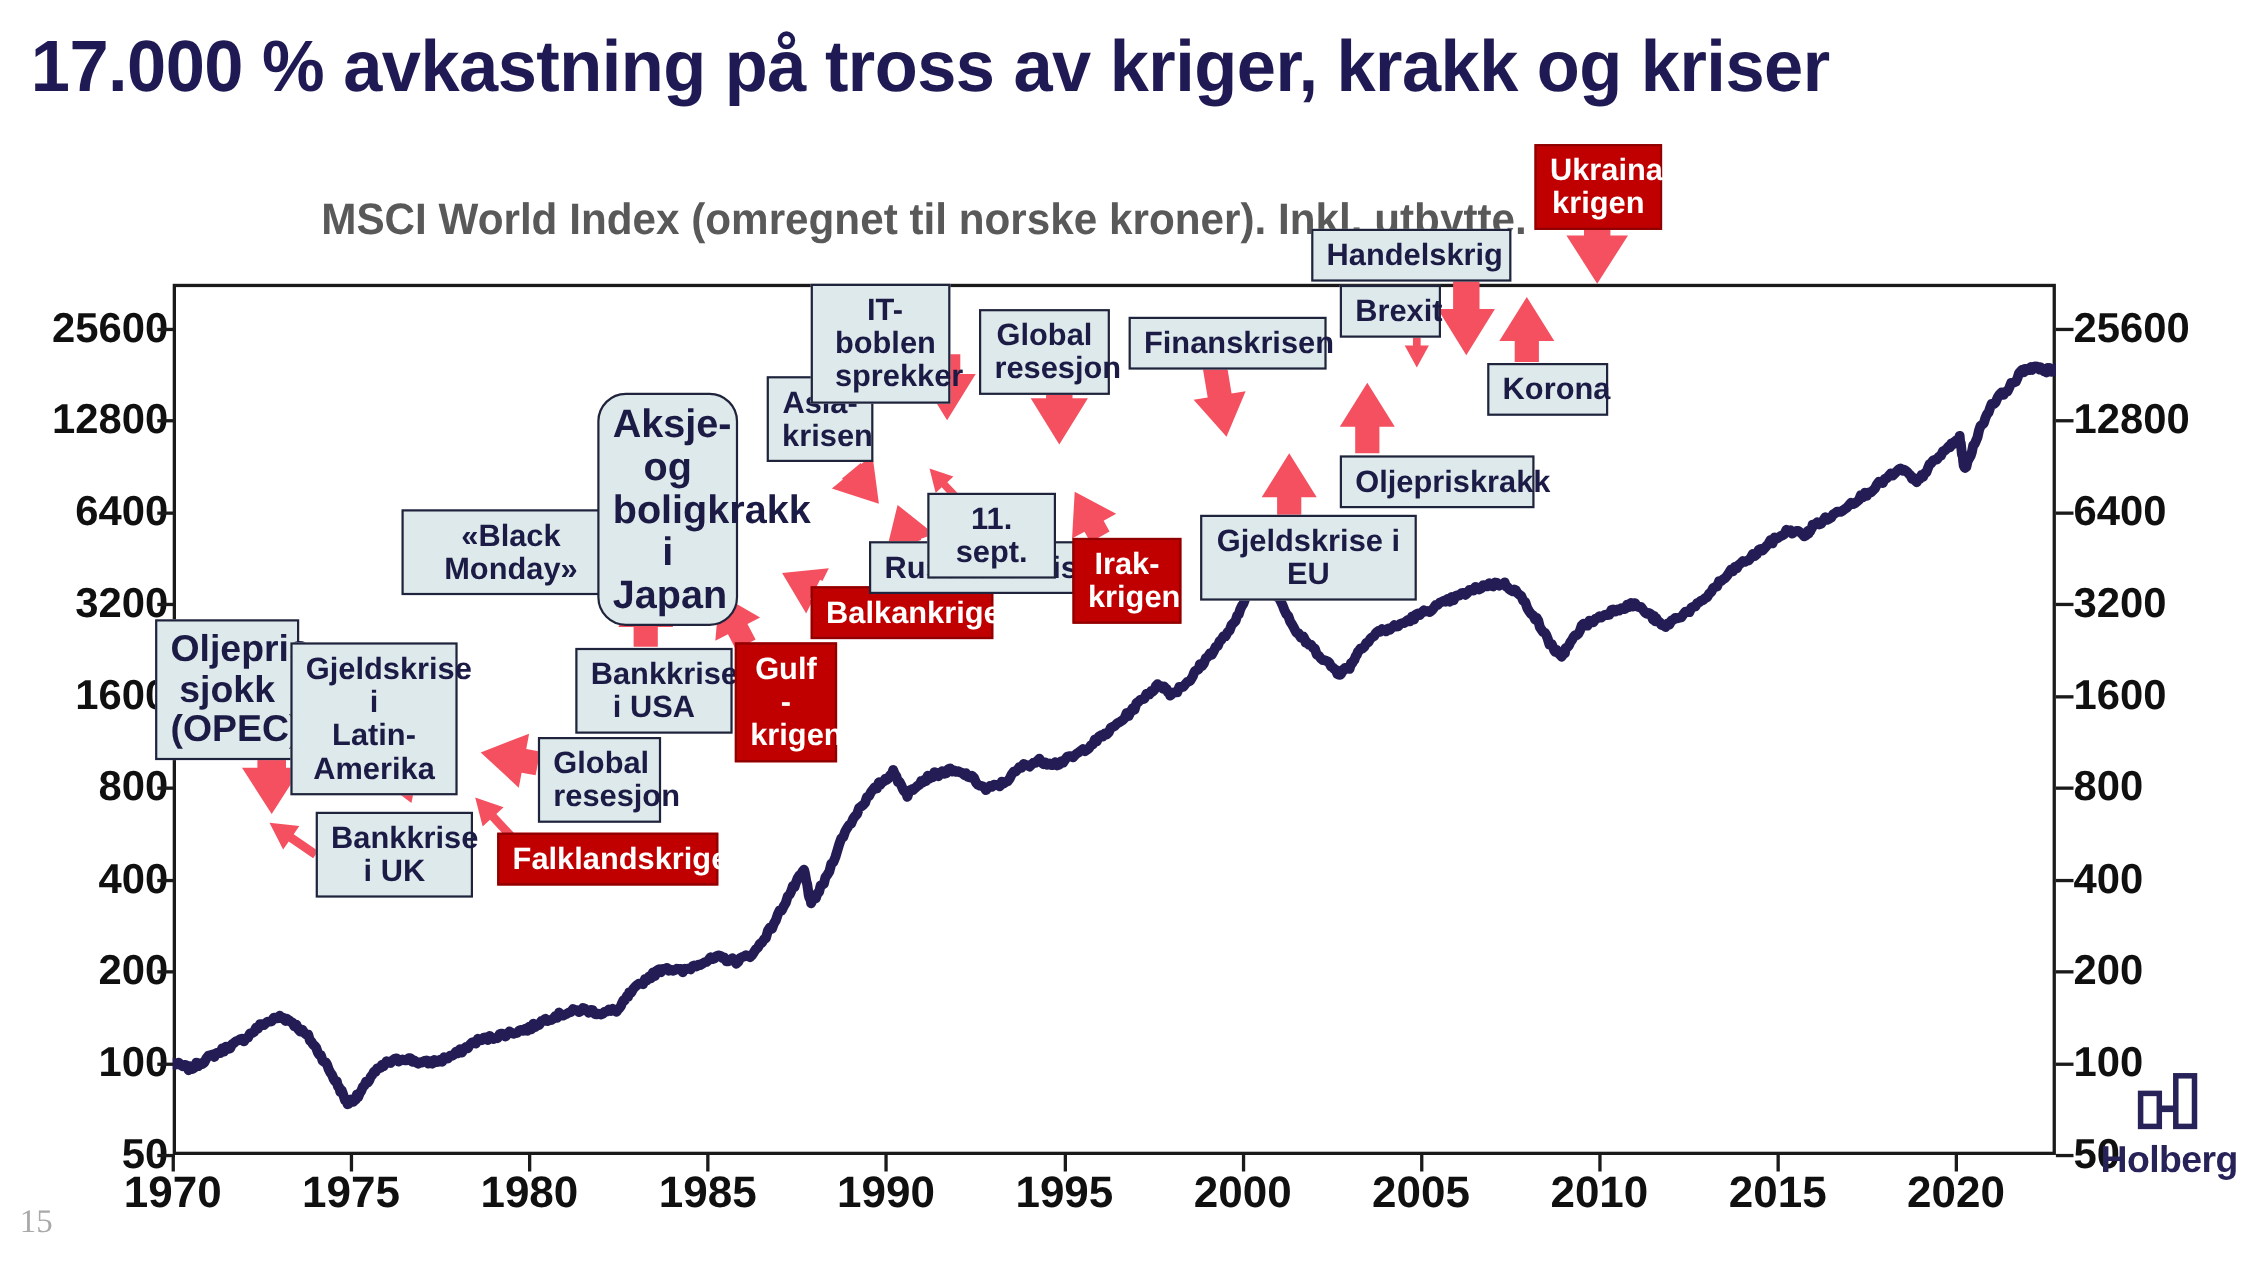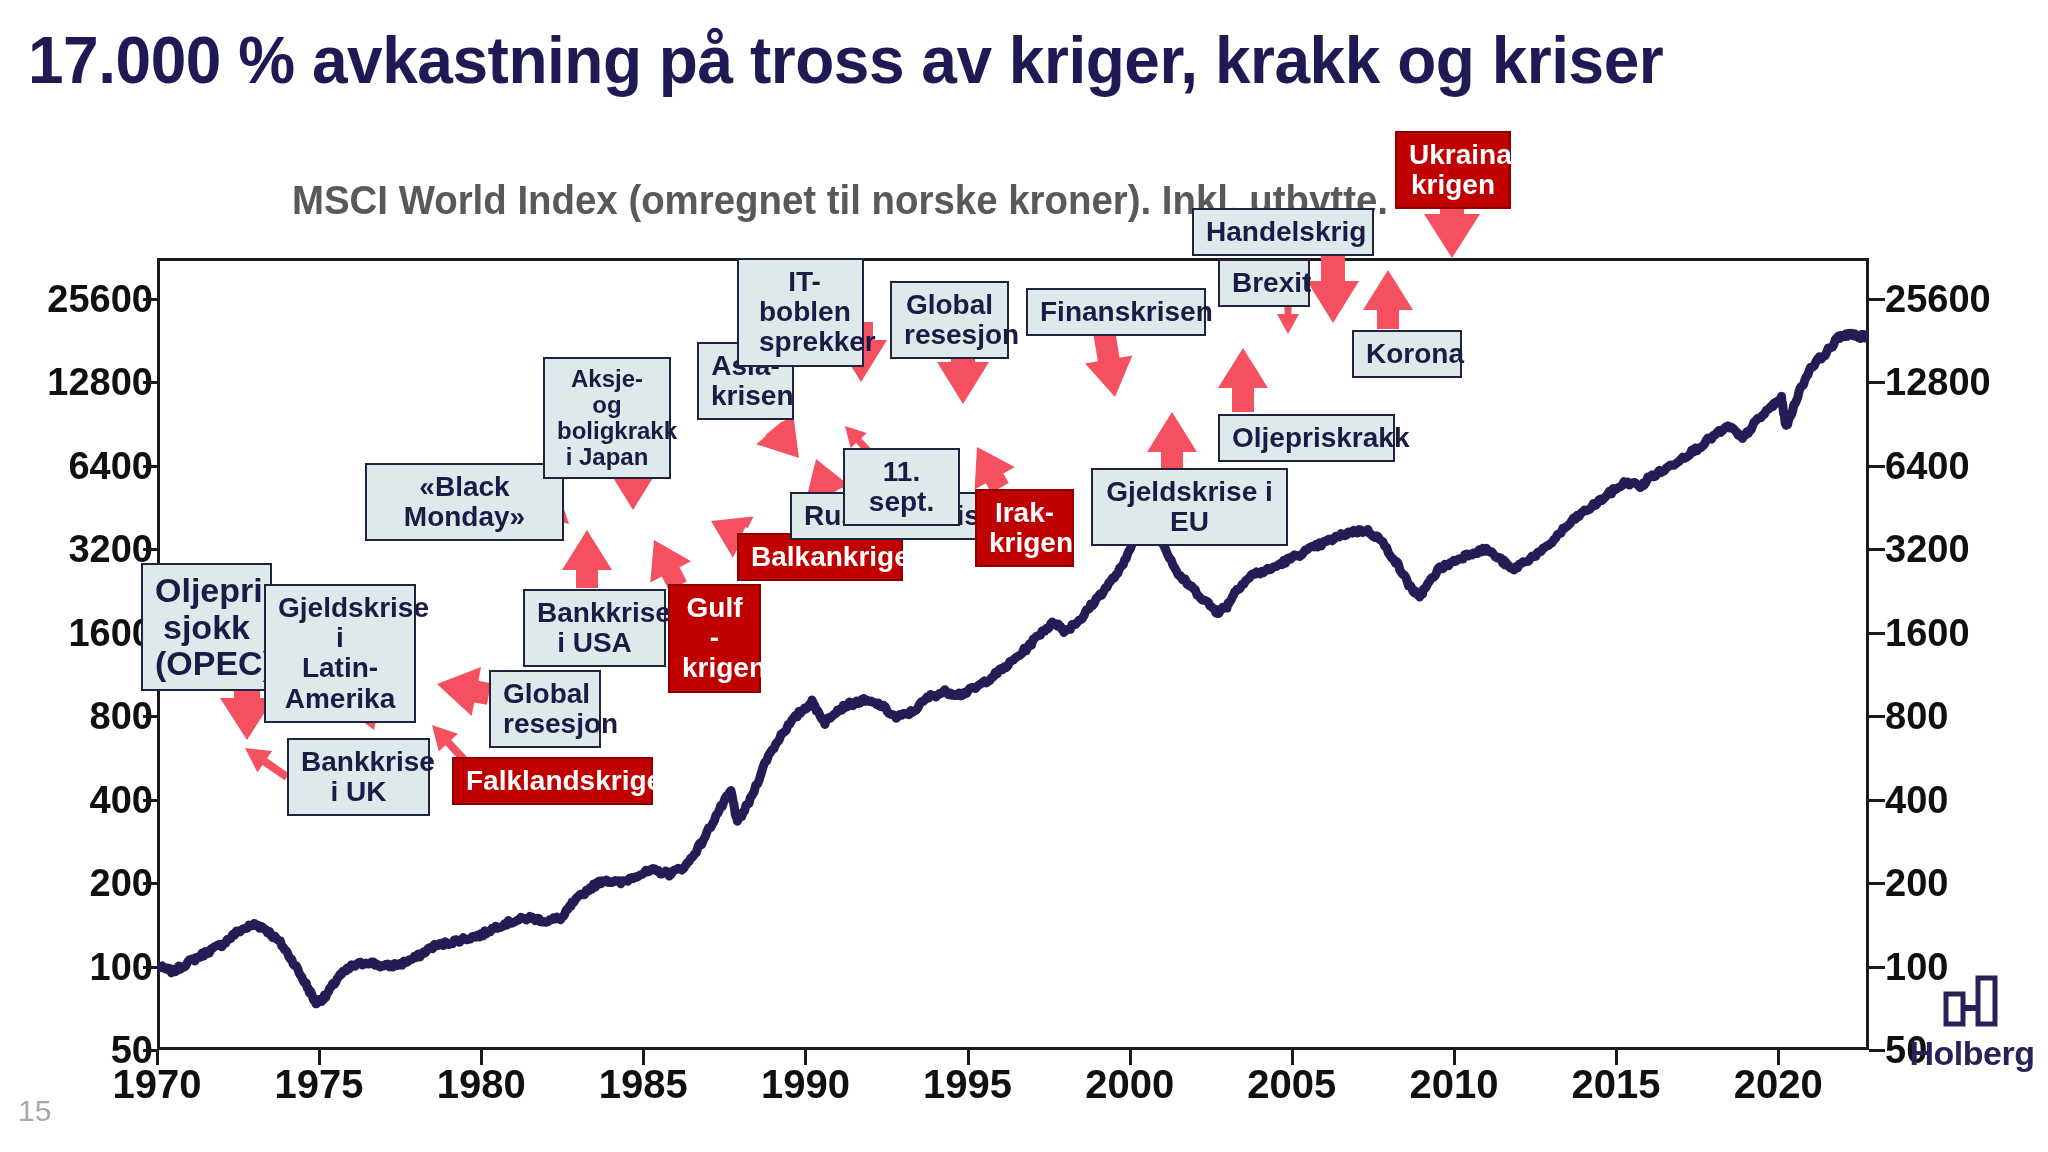--- a/index.html
+++ b/index.html
@@ -48,21 +48,21 @@
   }
   .anno.light{
     background:#dde9ea;border:2px solid #20233c;color:#1b1b45;
   }
   .anno.red{
     background:#c00000;border:2px solid #8f0000;color:#ffffff;
   }
   
   #page-number{
     position:absolute;left:18px;top:1094px;
-    font-size:30px;color:#a9a9a9;
+    font-size:30px;color:#a9a9a9;font-family:Liberation Serif, serif;
   }
   #logo{
     position:absolute;left:1908px;top:974px;width:128px;text-align:center;
   }
   #logo-text{
     font-size:34px;font-weight:bold;color:#272258;margin-top:2px;
     letter-spacing:-0.5px;
   }
 </style>
 </head>
@@ -175,21 +175,21 @@
     <div class="anno light" style="left: 264px; top: 584px; width: 152px; font-size: 28px;">Gjeldskrise i
 Latin-Amerika</div>
     <div class="anno light" style="left: 287px; top: 738px; width: 143px; font-size: 28px;">Bankkrise
 i UK</div>
     <div class="anno red" style="left: 452px; top: 757px; width: 201px; font-size: 28px;">Falklandskrigen</div>
     <div class="anno light" style="left: 489px; top: 670px; width: 112px; font-size: 28px;">Global
 resesjon</div>
     <div class="anno light" style="left: 365px; top: 463px; width: 199px; font-size: 28px;">«Black Monday»</div>
     <div class="anno light" style="left: 523px; top: 589px; width: 143px; font-size: 28px;">Bankkrise
 i USA</div>
-    <div class="anno light" style="left: 543px; top: 357px; width: 128px; font-size: 24px;">Aksje- og
+    <div class="anno light" style="left: 543px; top: 357px; width: 128px; font-size: 36px; border-radius: 26px;">Aksje- og
 boligkrakk
 i Japan</div>
     <div class="anno red" style="left: 668px; top: 584px; width: 93px; font-size: 28px;">Gulf -
 krigen</div>
     <div class="anno light" style="left: 697px; top: 342px; width: 97px; font-size: 28px;">Asia-
 krisen</div>
     <div class="anno red" style="left: 737px; top: 533px; width: 166px; font-size: 28px;">Balkankrigen</div>
     <div class="anno light" style="left: 790px; top: 492px; width: 187px; font-size: 28px;">Russlandkrise</div>
     <div class="anno light" style="left: 843px; top: 448px; width: 117px; font-size: 28px;">11. sept.</div>
     <div class="anno light" style="left: 737px; top: 258px; width: 127px; font-size: 28px; padding-left: 20px;">IT-boblen

